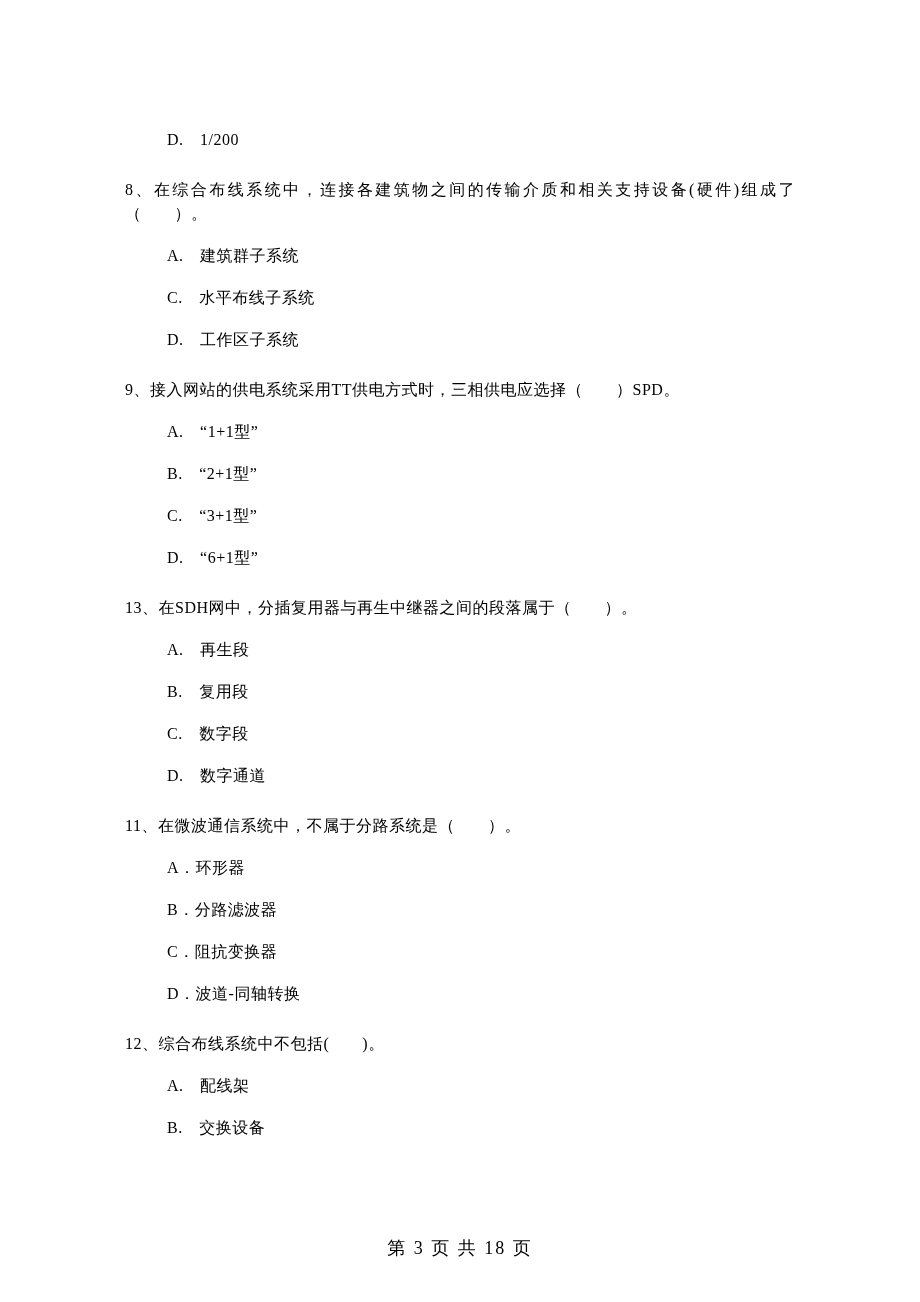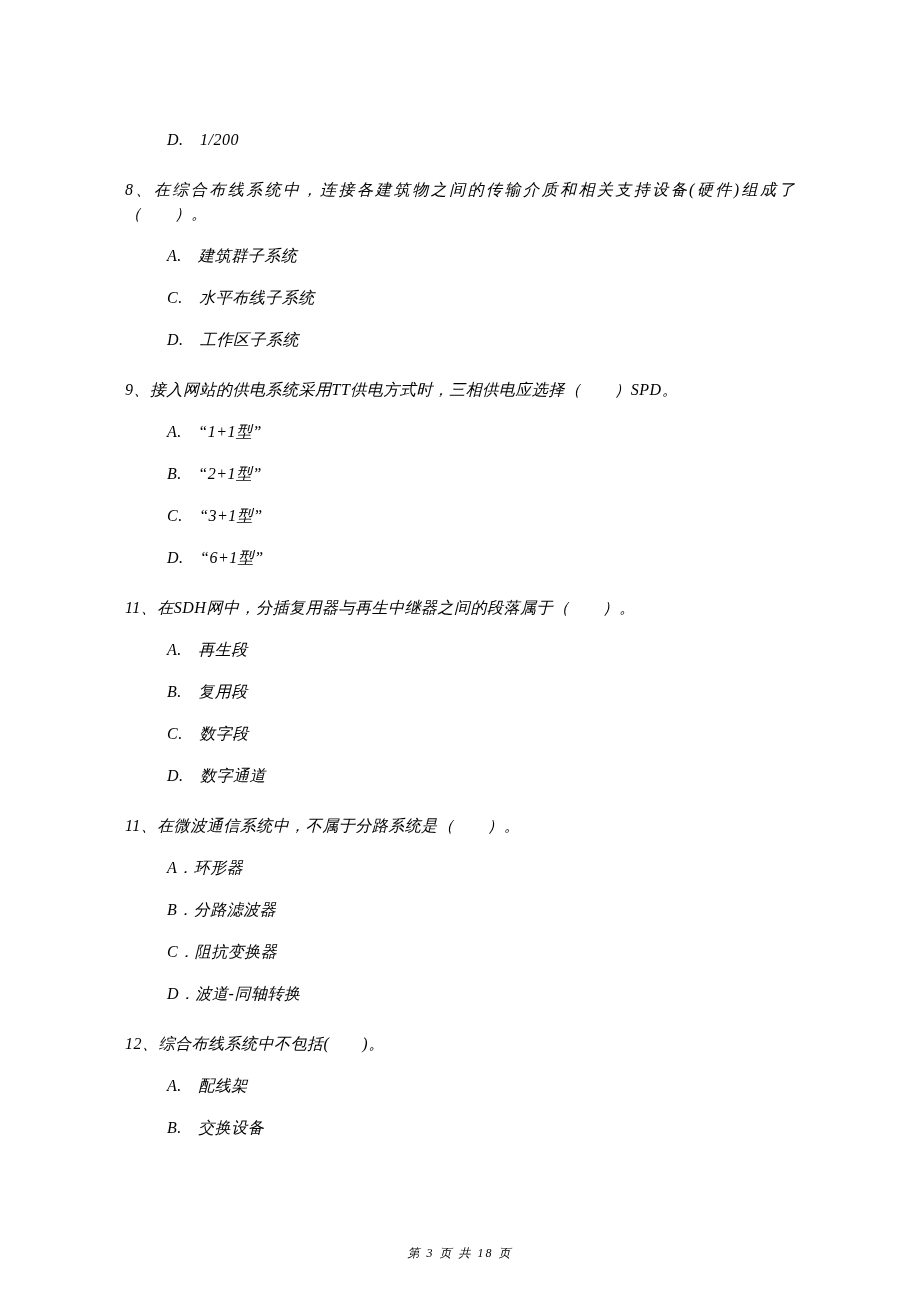--- a/index.html
+++ b/index.html
@@ -11,41 +11,40 @@
     color: #000000;
     line-height: 1.5;
   }
   .page {
     width: 920px;
     min-height: 1302px;
     margin: 0 auto;
     padding: 110px 125px 60px 125px;
     box-sizing: border-box;
     position: relative;
-    font-style: italic;
   }
   .option {
     padding-left: 42px;
     margin-top: 18px;
     margin-bottom: 18px;
     letter-spacing: 0.5px;
   }
   .question {
     margin-top: 26px;
     margin-bottom: 18px;
     letter-spacing: 0.5px;
     text-align: justify;
   }
   .footer {
     position: absolute;
     bottom: 40px;
     left: 0;
     width: 100%;
     text-align: center;
-    font-size: 12px;
+    font-size: 18px;
     letter-spacing: 2px;
   }
 </style>
 </head>
 <body>
 
 <div class="page">
 
   <div class="option">D.　1/200</div>
 
@@ -53,21 +52,21 @@
   <div class="option">A.　建筑群子系统</div>
   <div class="option">C.　水平布线子系统</div>
   <div class="option">D.　工作区子系统</div>
 
   <div class="question">9、接入网站的供电系统采用TT供电方式时，三相供电应选择（　　）SPD。</div>
   <div class="option">A.　“1+1型”</div>
   <div class="option">B.　“2+1型”</div>
   <div class="option">C.　“3+1型”</div>
   <div class="option">D.　“6+1型”</div>
 
-  <div class="question">11、在SDH网中，分插复用器与再生中继器之间的段落属于（　　）。</div>
+  <div class="question">13、在SDH网中，分插复用器与再生中继器之间的段落属于（　　）。</div>
   <div class="option">A.　再生段</div>
   <div class="option">B.　复用段</div>
   <div class="option">C.　数字段</div>
   <div class="option">D.　数字通道</div>
 
   <div class="question">11、在微波通信系统中，不属于分路系统是（　　）。</div>
   <div class="option">A．环形器</div>
   <div class="option">B．分路滤波器</div>
   <div class="option">C．阻抗变换器</div>
   <div class="option">D．波道-同轴转换</div>

